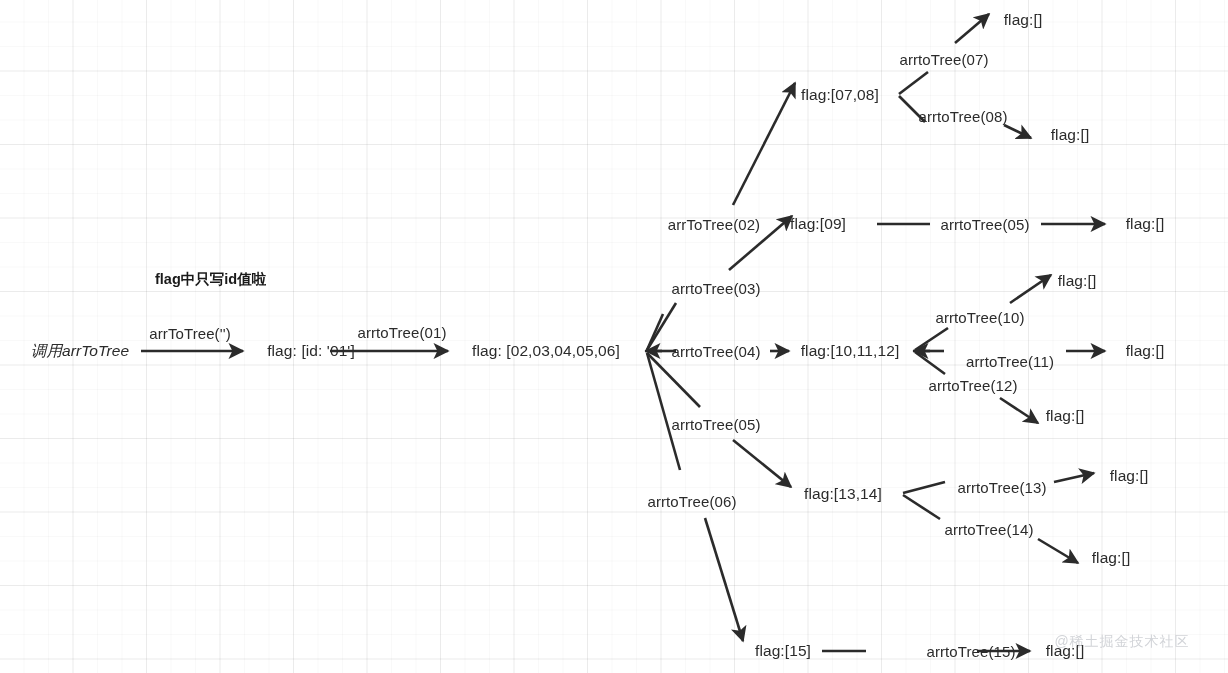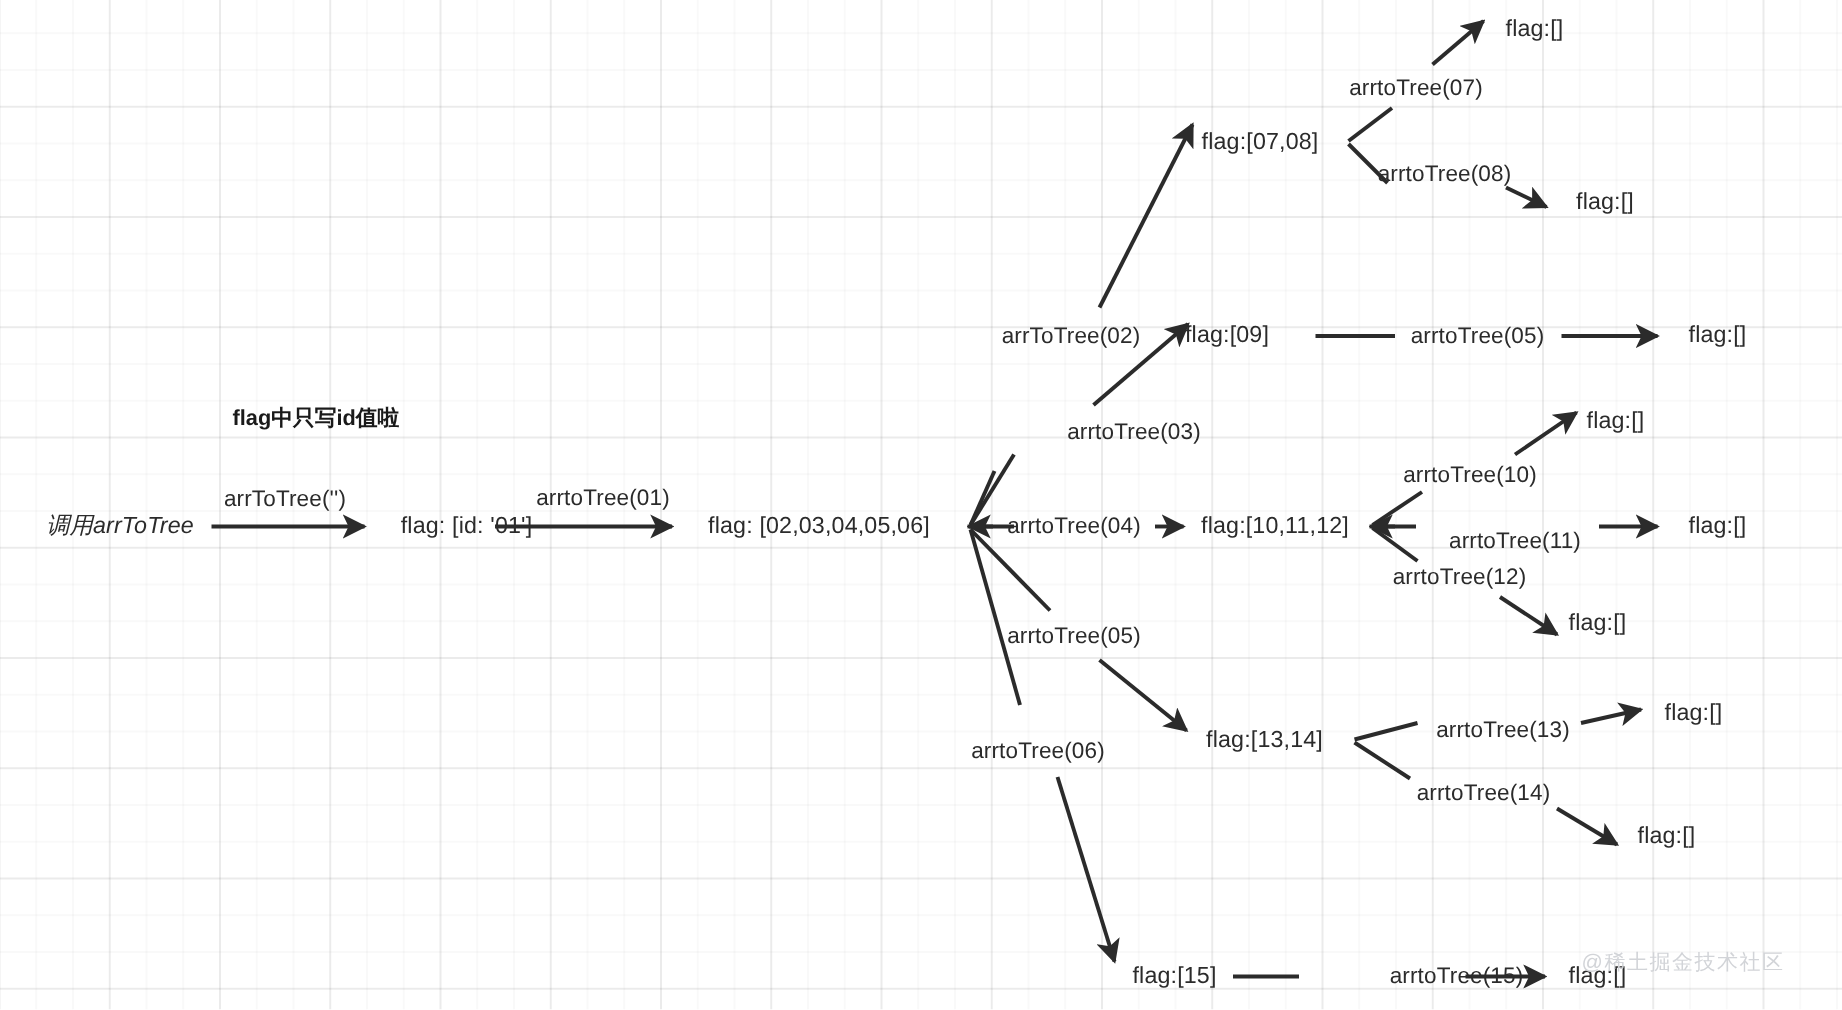--- a/index.html
+++ b/index.html
@@ -161,21 +161,21 @@
   <div class="node" style="left:1077px;top:281px;">flag:[]</div>
   <div class="node" style="left:1145px;top:351px;">flag:[]</div>
   <div class="node" style="left:1065px;top:416px;">flag:[]</div>
   <div class="node" style="left:1129px;top:476px;">flag:[]</div>
   <div class="node" style="left:1111px;top:558px;">flag:[]</div>
   <div class="node" style="left:1065px;top:651px;">flag:[]</div>
 
   <div class="edge-label" style="left:190px;  top:333px;">arrToTree('')</div>
   <div class="edge-label" style="left:402px;  top:332px;text-align:right;">arrtoTree(01)</div>
   <div class="edge-label" style="left:714px;  top:224px;">arrToTree(02)</div>
-  <div class="edge-label" style="left:716px;  top:288px;margin-left:40px;">arrtoTree(03)</div>
+  <div class="edge-label" style="left:716px;  top:288px;">arrtoTree(03)</div>
   <div class="edge-label" style="left:716px;  top:351px;">arrtoTree(04)</div>
   <div class="edge-label" style="left:716px;  top:424px;">arrtoTree(05)</div>
   <div class="edge-label" style="left:692px;  top:501px;">arrtoTree(06)</div>
   <div class="edge-label" style="left:944px;  top:59px;">arrtoTree(07)</div>
   <div class="edge-label" style="left:963px;  top:116px;">arrtoTree(08)</div>
   <div class="edge-label" style="left:985px;  top:224px;">arrtoTree(05)</div>
   <div class="edge-label" style="left:980px;  top:317px;">arrtoTree(10)</div>
   <div class="edge-label" style="left:1010px; top:351px;margin-top:10px;">arrtoTree(11)</div>
   <div class="edge-label" style="left:973px;  top:385px;">arrtoTree(12)</div>
   <div class="edge-label" style="left:1002px; top:487px;">arrtoTree(13)</div>

